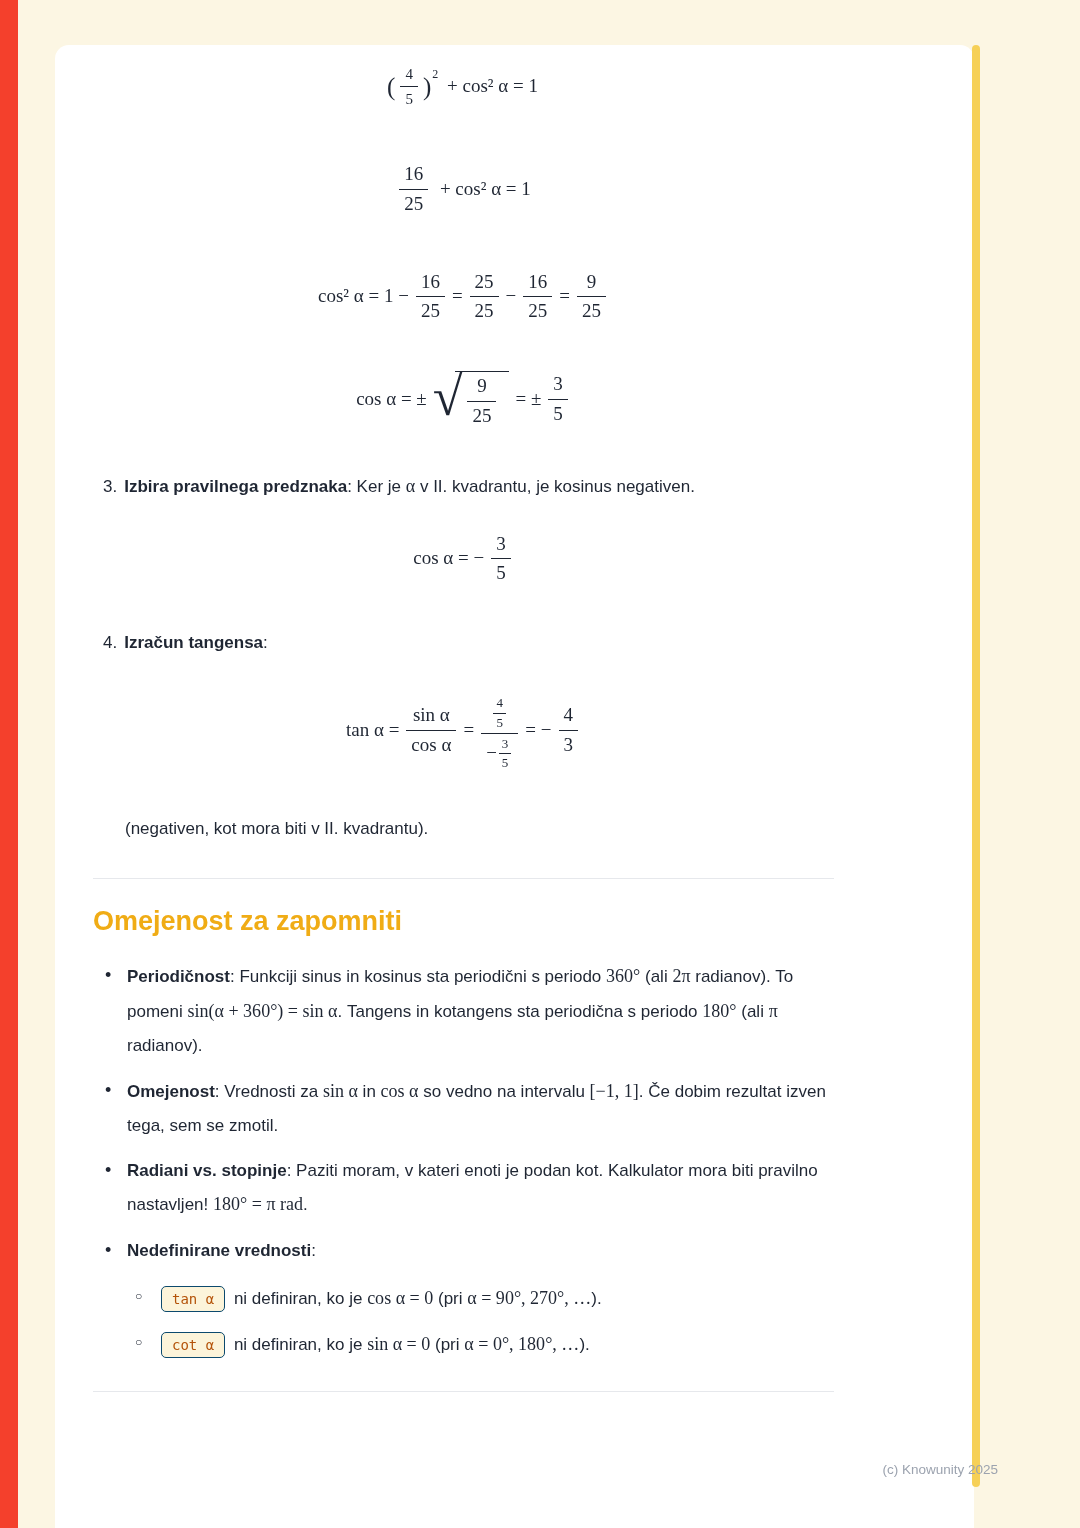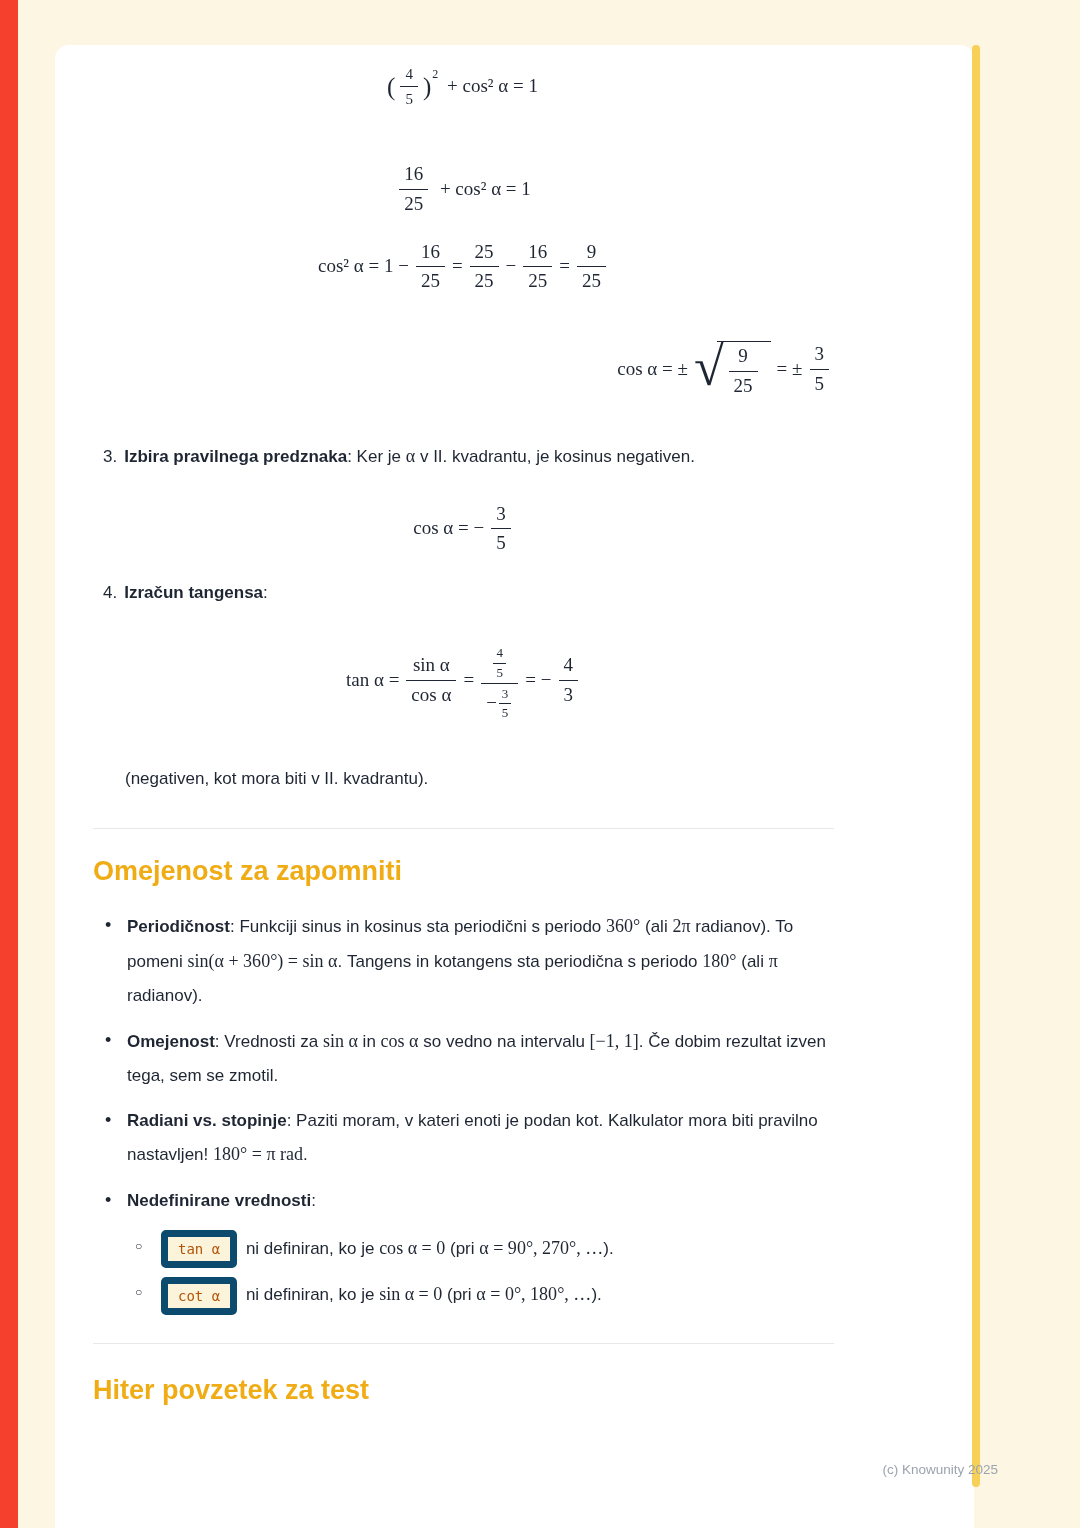--- a/index.html
+++ b/index.html
@@ -66,34 +66,34 @@
   .li { display:flex; align-items:flex-start; padding-left:12px; margin-bottom:12px; line-height:1.95; }
   .li .marker { width:22px; flex:none; font-size:18px; line-height:1.85; }
   .li-body { flex:1; }
   .subul { margin-top:2px; }
   .sli { display:flex; align-items:flex-start; padding-left:42px; margin-bottom:8px; line-height:2.1; }
   .sli .marker { width:26px; flex:none; font-size:12px; line-height:2.8; }
   .chip {
     display:inline-block;
     font-family:"DejaVu Sans Mono", monospace;
     font-size:14px; color:#b45309;
-    background:#fcf4da; border:7px solid #0c4a6e; border-radius:5px;
+    background:#fcf4da; border:1px solid #0c4a6e; border-radius:5px;
     padding:3px 10px; margin-right:4px; vertical-align:middle; line-height:1.3;
   }
   .footer {
     position:absolute; top:1462px; right:82px;
     font-size:13.5px; color:#9ca3af; z-index:5;
   }
   
   .mt-eq2 { margin-top:55px; }
-  .mt-eq3 { margin-top:25px; }
-  .mt-eq4 { margin-top:48px;justify-content:flex-end; }
+  .mt-eq3 { margin-top:55px; }
+  .mt-eq4 { margin-top:48px; }
   .mt-step3 { margin-top:44px; }
   .mt-eq5 { margin-top:32px; }
-  .mt-step4 { margin-top:24px; }
+  .mt-step4 { margin-top:44px; }
   .mt-eq6 { margin-top:34px; }
   .mt-note { margin-top:44px; }
   .mt-hr1 { margin-top:36px; }
   .mt-h1 { margin-top:26px; }
   .mt-ul { margin-top:20px; }
   .mt-hr2 { margin-top:28px; }
   .mt-h2 { margin-top:30px; }
 </style>
 </head>
 <body>
@@ -258,20 +258,19 @@
           <div class="li-body">
             <span class="chip">cot α</span><span> ni definiran, ko je </span><span class="imath">sin α = 0</span><span> (pri </span><span class="imath">α = 0°, 180°, …</span><span>).</span>
           </div>
         </div>
       </div>
 
     </div>
 
     <hr class="divider mt-hr2">
 
-    <h2 class="h-orange mt-h2">Hiter povzetek za test</h2>
 
   </div>
 </div>
 
 <div class="gold-line"></div>
 
 <div class="footer">(c) Knowunity 2025</div>
 
 </body></html>

